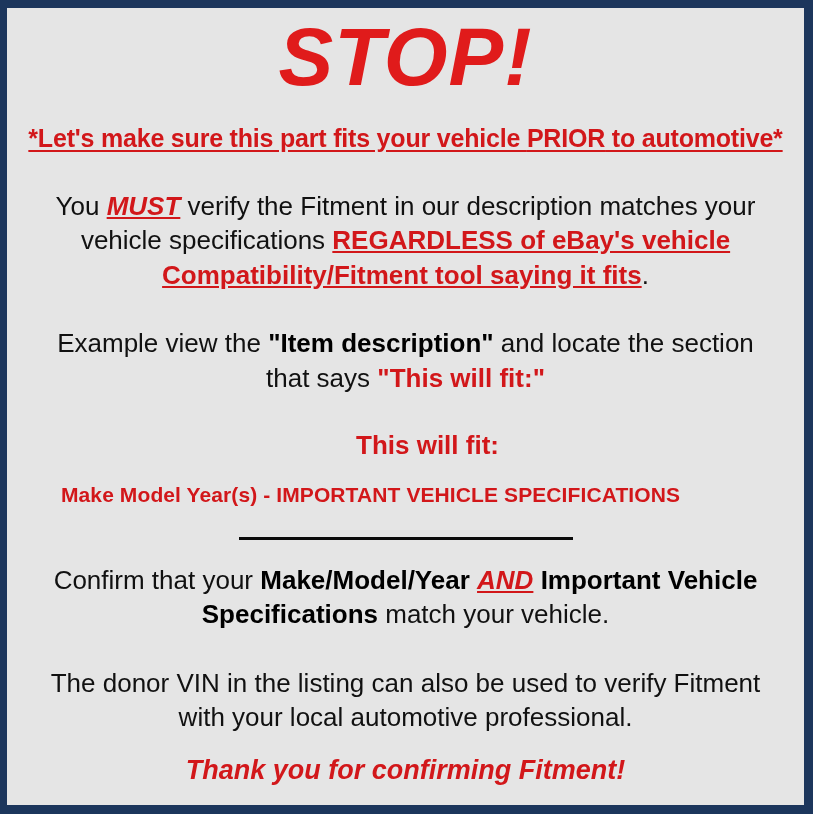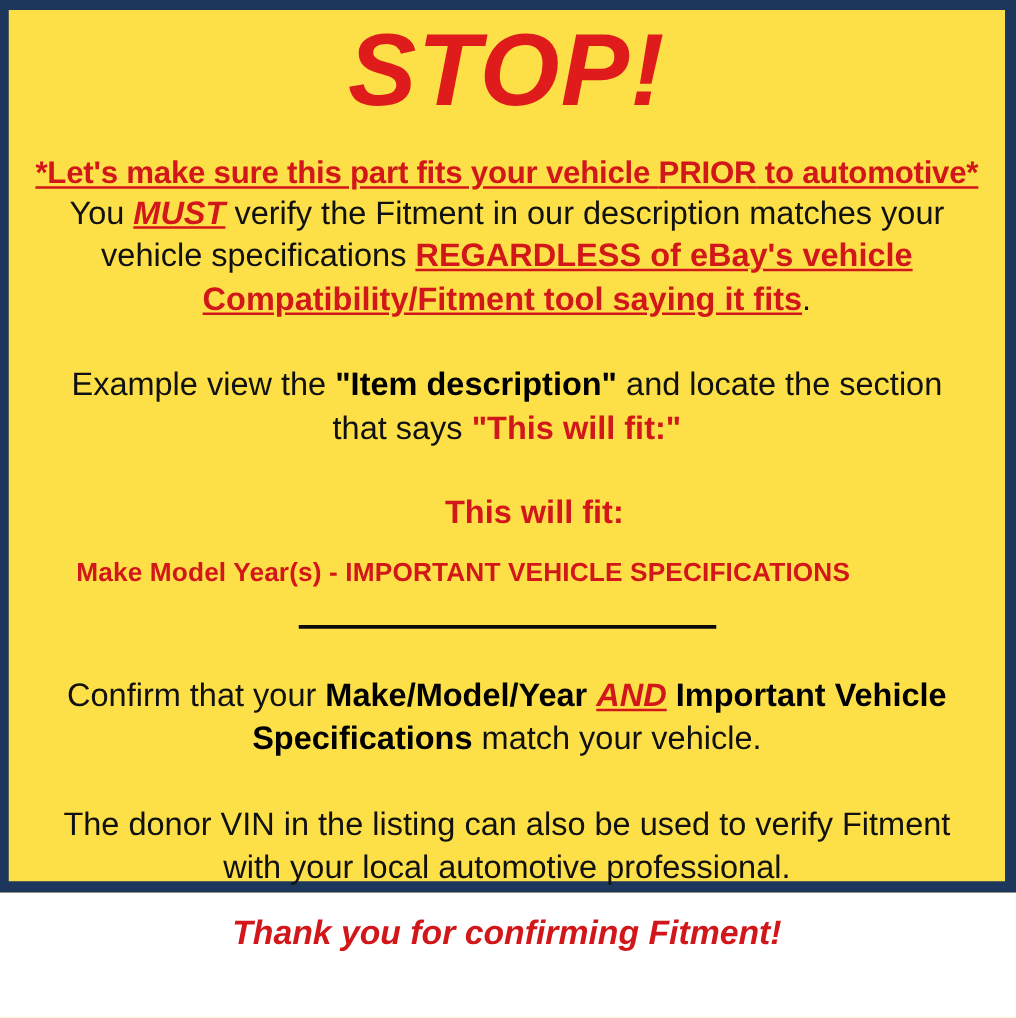--- a/index.html
+++ b/index.html
@@ -11,22 +11,22 @@
   body {
     width: 813px;
     height: 814px;
     overflow: hidden;
     font-family: "Liberation Sans", sans-serif;
   }
 
   #notice-card {
     box-sizing: border-box;
     width: 813px;
-    height: 714px;
-    background: #fde047;
+    height: 814px;
+    background: #e5e5e5;
     border-top: 8px solid #1c365c;
     border-left: 7px solid #1c365c;
     border-right: 9px solid #1c365c;
     border-bottom: 9px solid #1c365c;
     padding: 0 10px;
     text-align: center;
     color: #000000;
   }
 
   .stop-heading {
@@ -57,23 +57,23 @@
   }
 
   .para {
     margin: 0;
     font-size: 26px;
     line-height: 1.33;
     color: #111111;
     padding: 0 18px;
   }
 
-  .block-must { }
+  .block-must { margin-top: 36px; }
   .block-itemdesc { margin-top: 34px; }
-  .block-confirm { margin-top: 28px; }
+  .block-confirm { margin-top: 16px; }
   .block-vin { margin-top: 34px; }
 
   .r-bold-italic-ul {
     color: #d2171a;
     font-weight: bold;
     font-style: italic;
     text-decoration: underline;
     text-underline-offset: 2px;
   }
   .r-bold-ul {

